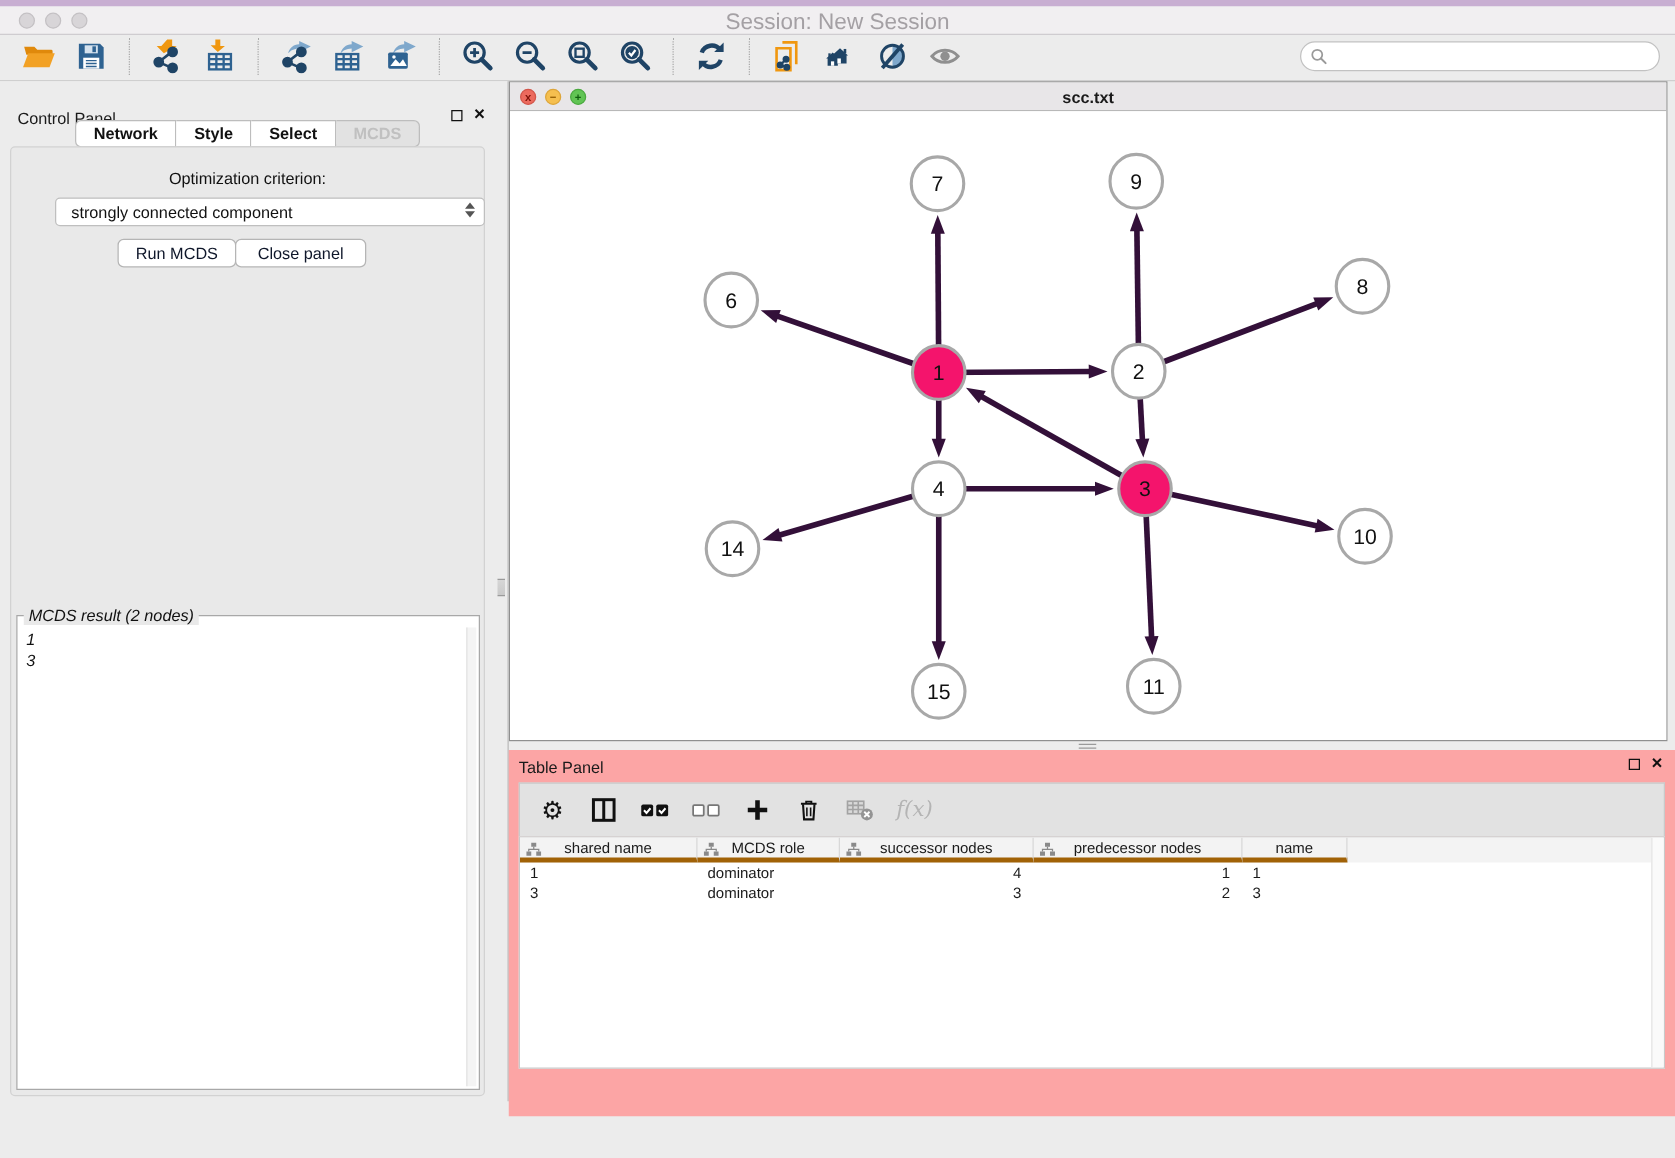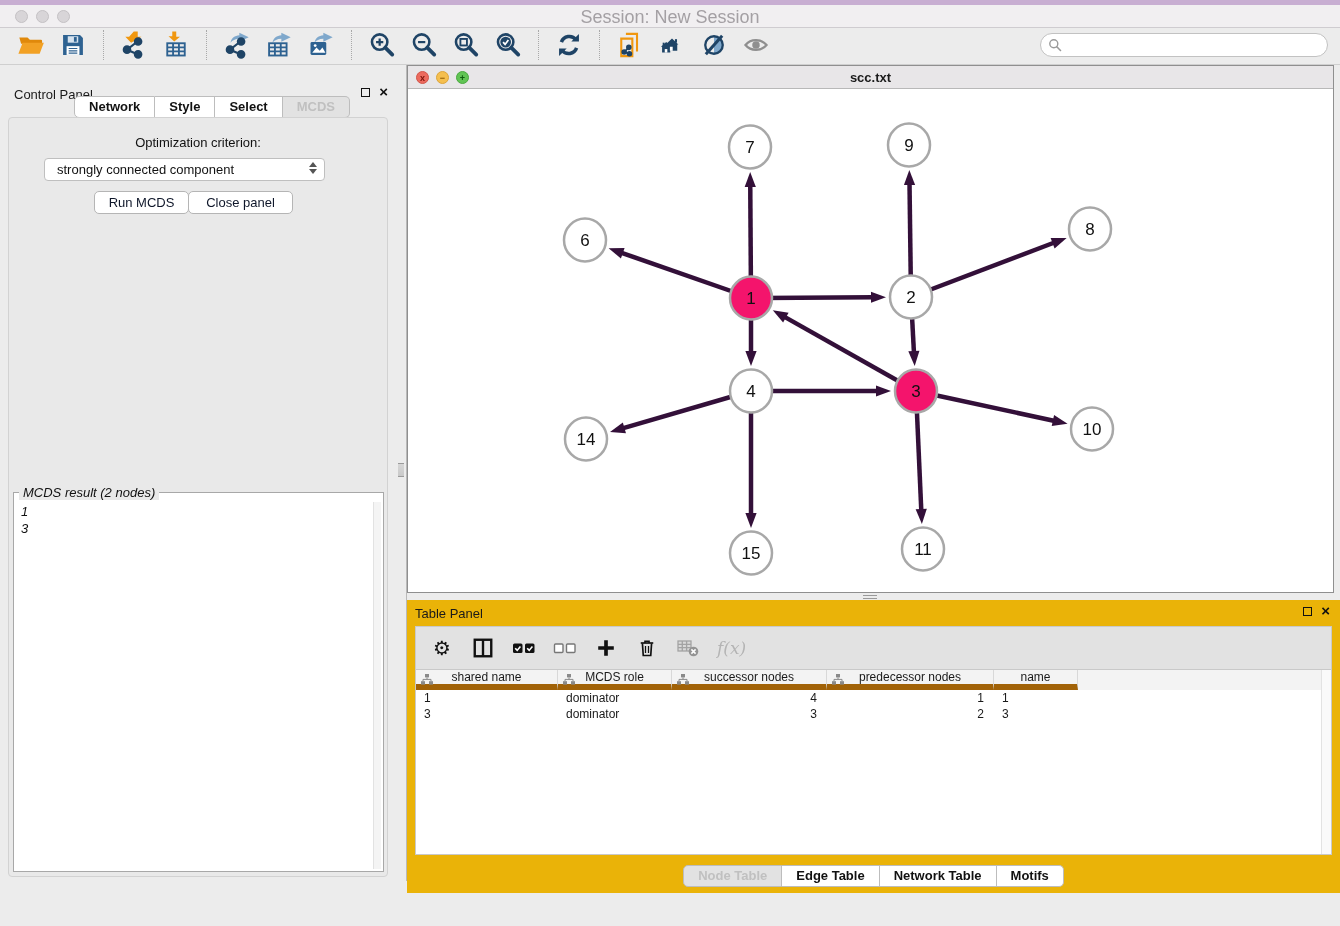--- a/index.html
+++ b/index.html
@@ -32,21 +32,21 @@
 
   .tabs-row { position:absolute; left:0; width:100%; display:flex; justify-content:center; }
   .cp-tabs { top:31px; }
   .ui-tab { height:22px; line-height:20px; padding:0 14px; font-size:13px; font-weight:600; color:#111; background:#fff; border:1px solid #bdbdbd; border-left:none; }
   .ui-tab:first-child { border-left:1px solid #bdbdbd; border-radius:5px 0 0 5px; }
   .ui-tab:last-child { border-radius:0 5px 5px 0; }
   .ui-tab.active { background:#e2e2e2; color:#c0c0c0; }
 
   .cp-body { position:absolute; left:8px; top:52px; width:380px; height:760px; background:#e9e9e9; border:1px solid #d2d2d2; border-radius:4px; }
   .opt-label { position:absolute; left:0; width:100%; top:70px; text-align:center; font-size:13px; color:#111; }
-  .mcds-select { position:absolute; left:44px; top:93px; width:281px; height:23px; background:#fff; border:1px solid #bfbfbf; border-radius:4px; font-size:13px; color:#111; display:flex; align-items:center; padding-left:12px; }
+  .mcds-select { position:absolute; left:44px; top:93px; width:344px; height:23px; background:#fff; border:1px solid #bfbfbf; border-radius:4px; font-size:13px; color:#111; display:flex; align-items:center; padding-left:12px; }
   .stepper { position:absolute; right:7px; top:3px; display:flex; flex-direction:column; gap:2px; align-items:center; }
   .stepper .up { width:0; height:0; border-left:4px solid transparent; border-right:4px solid transparent; border-bottom:5px solid #555; }
   .stepper .dn { width:0; height:0; border-left:4px solid transparent; border-right:4px solid transparent; border-top:5px solid #555; }
   .cp-btn { position:absolute; top:126px; height:23px; background:#fff; border:1px solid #b5b5b5; border-radius:5px; font-size:13px; color:#0f172a; display:flex; align-items:center; justify-content:center; }
   .btn-run { left:94px; width:95px; }
   .btn-close { left:188px; width:105px; }
 
   .result-box { position:absolute; left:13px; top:427px; width:371px; height:380px; border:1px solid #a8a8a8; background:#fff;font-style:italic; }
   .result-legend { position:absolute; left:5px; top:-8px; background:#e9e9e9; padding:0 4px; font-size:13px; color:#111; }
   .result-text { position:absolute; left:4px; top:10px; right:12px; bottom:4px; font-size:13px; color:#111; line-height:17px; white-space:pre; padding-left:3px; }
@@ -63,33 +63,33 @@
   .nl-close { background:#ec6a5e; border:1px solid #d2554a; color:#7e130a; }
   .nl-min { background:#f5bf4f; border:1px solid #dda53a; color:#8f5a00; }
   .nl-max { background:#61c454; border:1px solid #4aa93f; color:#0e5d0e; }
   .net-title { position:absolute; left:0; right:0; top:4px; text-align:center; font-size:13px; font-weight:600; color:#1a1a1a; }
   .net-canvas { position:absolute; left:0; top:23px; width:925px; height:503px; background:#fff; }
 
   .h-gap { position:absolute; left:407px; top:593px; width:933px; height:7px; }
   .h-grip { position:absolute; left:456px; top:2px; width:14px; height:4px; border-top:1px solid #9a9a9a; border-bottom:1px solid #9a9a9a; }
 
   
-  .table-panel { position:absolute; left:407px; top:600px; width:933px; height:293px; background:#eab308; }
+  .table-panel { position:absolute; left:407px; top:600px; width:933px; height:293px; background:#fca5a5; }
   .tp-head { position:absolute; left:0; top:0; width:100%; height:26px; }
   .tp-title { position:absolute; left:8px; top:6px; font-size:13px; color:#1a1a1a; }
   .tp-icons { position:absolute; right:10px; top:5px; display:flex; align-items:center; gap:9px; }
   .tp-toolbar { position:absolute; left:8px; top:26px; width:917px; height:43px; background:#e2e2e2; border:1px solid #c9c9c9; border-bottom:none; display:flex; align-items:center; padding-left:14px; gap:17px; }
   .tt-btn { display:flex; align-items:center; justify-content:center; min-width:24px; height:24px; }
   .tt-btn.disabled { opacity:.95; }
   .gear-glyph { font-family:"DejaVu Sans", sans-serif; font-size:20px; color:#111; line-height:22px; }
   .fx-glyph { font-family:"DejaVu Serif", serif; font-style:italic; font-size:17px; color:#b2b2b2; }
 
   .data-table { position:absolute; left:8px; top:69px; width:917px; height:186px; background:#fff; border:1px solid #c9c9c9; overflow:hidden; }
   .thead { display:flex; height:20px; background:#f3f3f3; }
-  .th { display:flex; align-items:center; justify-content:center; gap:5px; font-size:12px; color:#1a1a1a; border-right:1px solid #d8d8d8; border-bottom:6px solid #a16207; position:relative; }
+  .th { display:flex; align-items:center; justify-content:center; gap:5px; font-size:12px; color:#1a1a1a; border-right:1px solid #d8d8d8; border-bottom:4px solid #a16207; position:relative; }
   .th .hicon { position:absolute; left:5px; top:4px; }
   .trow { display:flex; height:16px; }
   .td { font-size:12px; color:#1a1a1a; line-height:16px; overflow:hidden; white-space:nowrap; }
   .table-scroll { position:absolute; right:0; top:0; bottom:0; width:10px; background:#fafafa; border-left:1px solid #e3e3e3; }
 
   .tp-tabs { top:265px; }
 
   
   .status-bar { position:absolute; left:0; top:893px; width:1340px; height:33px; background:#ececec; border-top:1px solid #cfcfcf; }
   .sb-left-btn { position:absolute; left:12px; top:5px; width:28px; height:23px; background:#fff; border:1px solid #b5b5b5; border-radius:3px; display:flex; align-items:center; justify-content:center; }
@@ -272,21 +272,21 @@
   </div>
 
   <div class="control-panel">
     <div class="panel-head">
       <span class="panel-title">Control Panel</span>
       <span class="panel-icons">
         <span class="float-ic"></span>
         <span class="close-ic">×</span>
       </span>
     </div>
-    <div class="tabs-row cp-tabs" style="position:absolute;margin-left:14px;">
+    <div class="tabs-row cp-tabs" style="position:absolute;">
         <div class="ui-tab">Network</div>
         <div class="ui-tab">Style</div>
         <div class="ui-tab">Select</div>
         <div class="ui-tab active">MCDS</div>
       </div>
     <div class="cp-body"></div>
     <div class="opt-label">Optimization criterion:</div>
     <div class="mcds-select">
       <span>strongly connected component</span>
       <span class="stepper">
@@ -548,22 +548,16 @@
           <div class="trow">
             <div class="td" style="width:142px;padding-left:8px;text-align:left;">3</div>
             <div class="td" style="width:114px;padding-left:8px;text-align:left;">dominator</div>
             <div class="td" style="width:155px;padding-right:10px;text-align:right;">3</div>
             <div class="td" style="width:167px;padding-right:10px;text-align:right;">2</div>
             <div class="td" style="width:84px;padding-left:8px;text-align:left;">3</div>
           </div>
         </div>
       <div class="table-scroll"></div>
     </div>
-    <div class="tabs-row tp-tabs" style="position:absolute;width:100%;">
-        <div class="ui-tab active">Node Table</div>
-        <div class="ui-tab">Edge Table</div>
-        <div class="ui-tab">Network Table</div>
-        <div class="ui-tab">Motifs</div>
-      </div>
   </div>
 
 
 </div>
 
 </body></html>

